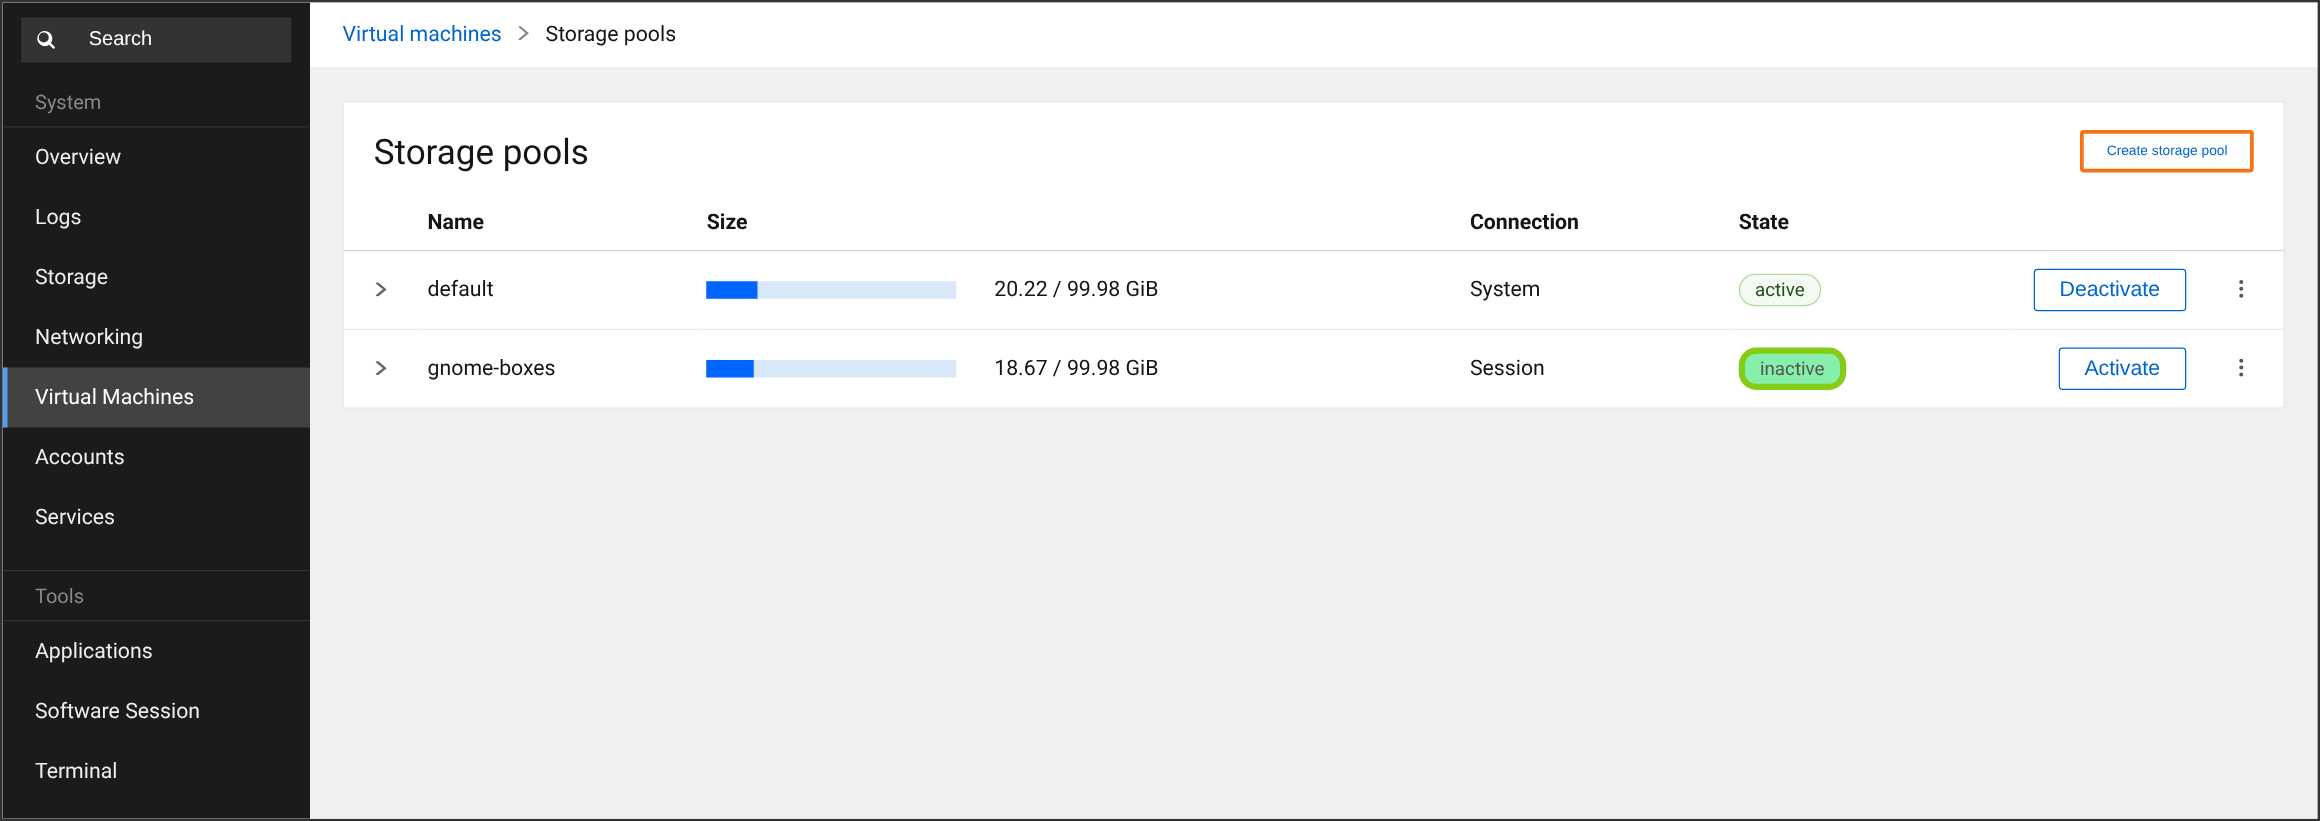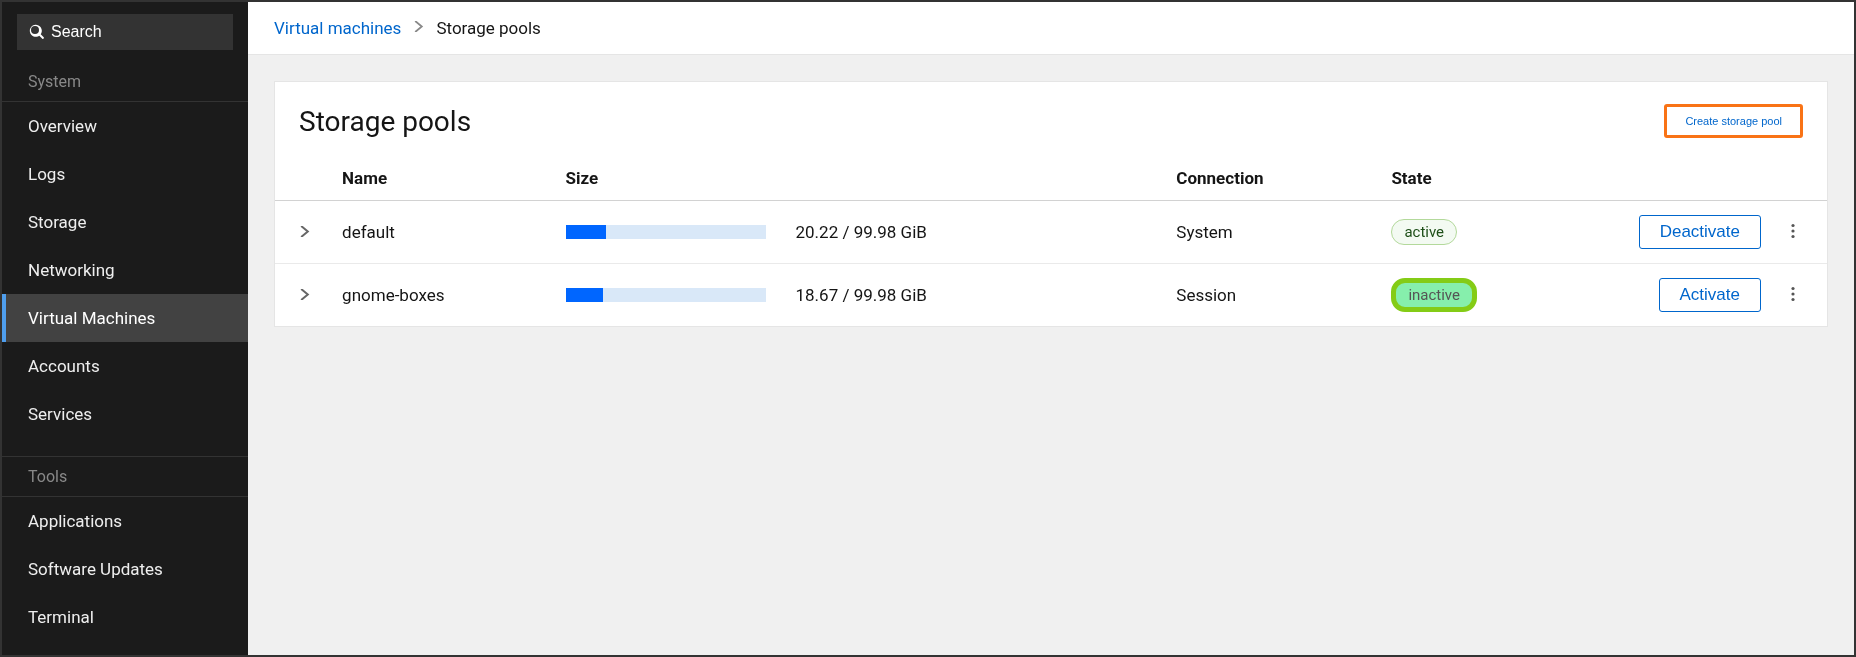--- a/index.html
+++ b/index.html
@@ -22,21 +22,21 @@
     }
     .search-wrap {
       padding: 12px 15px;
     }
     .search-box {
       background: #333;
       height: 36px;
       display: flex;
       align-items: center;
       padding: 0 12px;
-      gap: 6px;
+      gap: 26px;
     }
     .search-box input {
       background: transparent;
       border: none;
       color: #fff;
       font-size: 16px;
       outline: none;
       width: 100%;
     }
     .search-box input::placeholder { color: #fff; }
@@ -190,21 +190,21 @@
       padding-right: 22px !important;
     }
     .btn-outline-sm {
       background: #fff;
       border: 1px solid #0066cc;
       color: #0066cc;
       padding: 6px 20px;
       font-size: 17px;
       cursor: pointer;
       border-radius: 3px;
-      margin-right: 20px;
+      margin-right: 32px;
     }
     .kebab-btn {
       background: none;
       border: none;
       cursor: pointer;
       padding: 4px;
       vertical-align: middle;
     }
     .kebab-svg { width: 16px; height: 16px; fill: #555; }
     th.expand-h { width: 60px; }
@@ -231,21 +231,21 @@
   <a class="nav-item">Storage</a>
   <a class="nav-item">Networking</a>
   <a class="nav-item active">Virtual Machines</a>
   <a class="nav-item">Accounts</a>
   <a class="nav-item">Services</a>
 
   <div class="nav-divider"></div>
   <div class="nav-section-label tools">Tools</div>
 
   <a class="nav-item">Applications</a>
-  <a class="nav-item">Software Updates</a>
+  <a class="nav-item">Software Session</a>
   <a class="nav-item">Terminal</a>
 </nav>
 
 <main class="main">
   <div class="breadcrumb">
     <a href="#">Virtual machines</a>
     <span class="sep">
       <svg class="chev-svg" viewBox="0 0 10 10">
           <path d="M2 0 L8 5 L2 10" fill="none" stroke="#888" stroke-width="1.6"></path>
         </svg>

